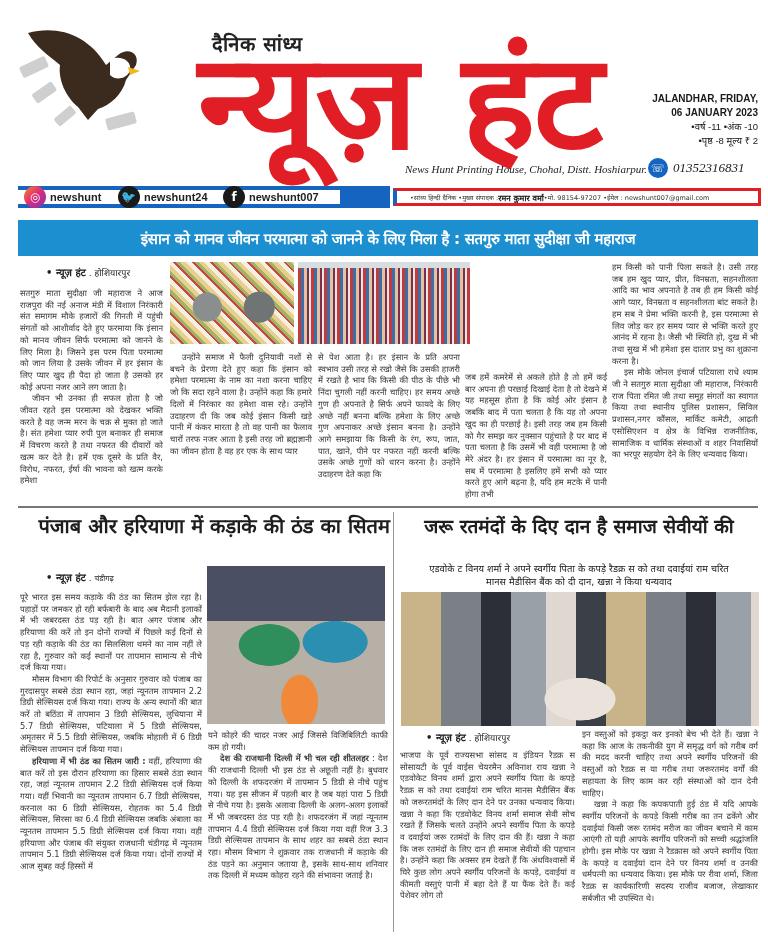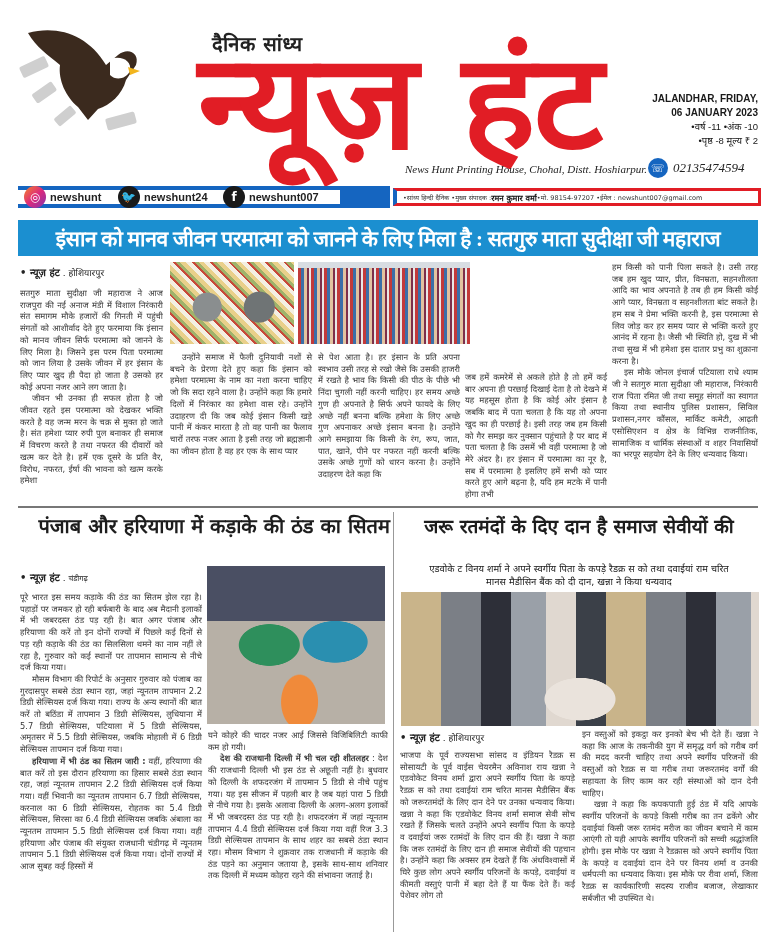--- a/index.html
+++ b/index.html
@@ -19,27 +19,27 @@
   .phone-num { font-family: "Liberation Serif", serif; font-style: italic; font-size: 13px; color: #222; }
 
   .social-bar { position: absolute; left: 18px; top: 186px; width: 372px; height: 22px; background: #1565c0; }
   .social-bar .white { position: absolute; left: 0; top: 4px; width: 322px; height: 14px; background: #ffffff; }
   .social-item { position: absolute; top: 0; display: flex; align-items: center; gap: 4px; }
   .social-icon { width: 22px; height: 22px; border-radius: 50%; display: flex; align-items: center; justify-content: center; color: #fff; font-size: 12px; font-weight: bold; }
   .ig { background: linear-gradient(135deg, #f58529, #dd2a7b 50%, #8134af); }
   .tw, .fb { background: #1a1a1a; }
   .social-label { font-family: "Liberation Sans", sans-serif; font-weight: bold; font-size: 11px; color: #222; }
 
-  .info-bar { position: absolute; left: 393px; top: 188px; width: 368px; height: 18px; border: 3px solid #e11d25; border-left: 4px solid #1565c0; background: #fff; font-size: 6.5px; display: flex; align-items: center; padding-left: 6px; color: #333; white-space: nowrap; overflow: hidden; }
+  .info-bar { position: absolute; left: 393px; top: 188px; width: 368px; height: 18px; border: 3px solid #e11d25; border-left: 4px solid #1565c0; background: #fff; font-size: 6.5px; display: flex; align-items: center; padding-left: 13px; color: #333; white-space: nowrap; overflow: hidden; }
   .info-bar b { font-size: 8px; color: #111; }
 
   
-  .lead-banner { position: absolute; left: 18px; top: 220px; width: 740px; height: 36px; background: #1b8fd0; color: #fff; font-size: 21px; font-weight: bold; display: flex; align-items: center; justify-content: center; white-space: nowrap; letter-spacing: -0.3px; font-family: Liberation Serif, serif; }
+  .lead-banner { position: absolute; left: 18px; top: 220px; width: 740px; height: 36px; background: #1b8fd0; color: #fff; font-size: 15px; font-weight: bold; display: flex; align-items: center; justify-content: center; white-space: nowrap; letter-spacing: -0.3px; }
 
-  .byline { font-size: 9px; color: #222; }
+  .byline { font-size: 9px; color: #222; margin-left: 26px; }
   .byline b { font-size: 10px; }
   .col { position: absolute; font-size: 8.3px; line-height: 11.7px; text-align: justify; color: #3a3a3a; }
   .col p { text-indent: 12px; }
   .col p.first { text-indent: 0; }
 
   .photo { position: absolute; overflow: hidden; }
   .photo-couple { left: 170px; top: 262px; width: 124px; height: 82px; background:
       radial-gradient(circle at 30% 55%, #8a8e8f 0 14px, transparent 15px),
       radial-gradient(circle at 72% 55%, #6f7475 0 15px, transparent 16px),
       repeating-linear-gradient(45deg, #e9d08a 0 4px, #f4efe2 4px 8px, #c84a3a 8px 10px, #9fb36b 10px 13px); }
@@ -83,21 +83,21 @@
   <div class="dateline">
     <div class="strong">JALANDHAR, FRIDAY,</div>
     <div class="strong">06 JANUARY 2023</div>
     <div>•वर्ष -11  •अंक -10</div>
     <div>•पृष्ठ -8 मूल्य ₹ 2</div>
   </div>
 
   <div class="printing">News Hunt Printing House, Chohal, Distt. Hoshiarpur.</div>
   <div class="phone-wrap">
     <span class="phone-icon">☏</span>
-    <span class="phone-num">02135474594</span>
+    <span class="phone-num">01352316831</span>
   </div>
 
   <div class="social-bar">
     <div class="white"></div>
     <div class="social-item" style="left:6px;">
       <span class="social-icon ig">◎</span>
       <span class="social-label">newshunt</span>
     </div>
     <div class="social-item" style="left:100px;">
       <span class="social-icon tw">🐦</span>

